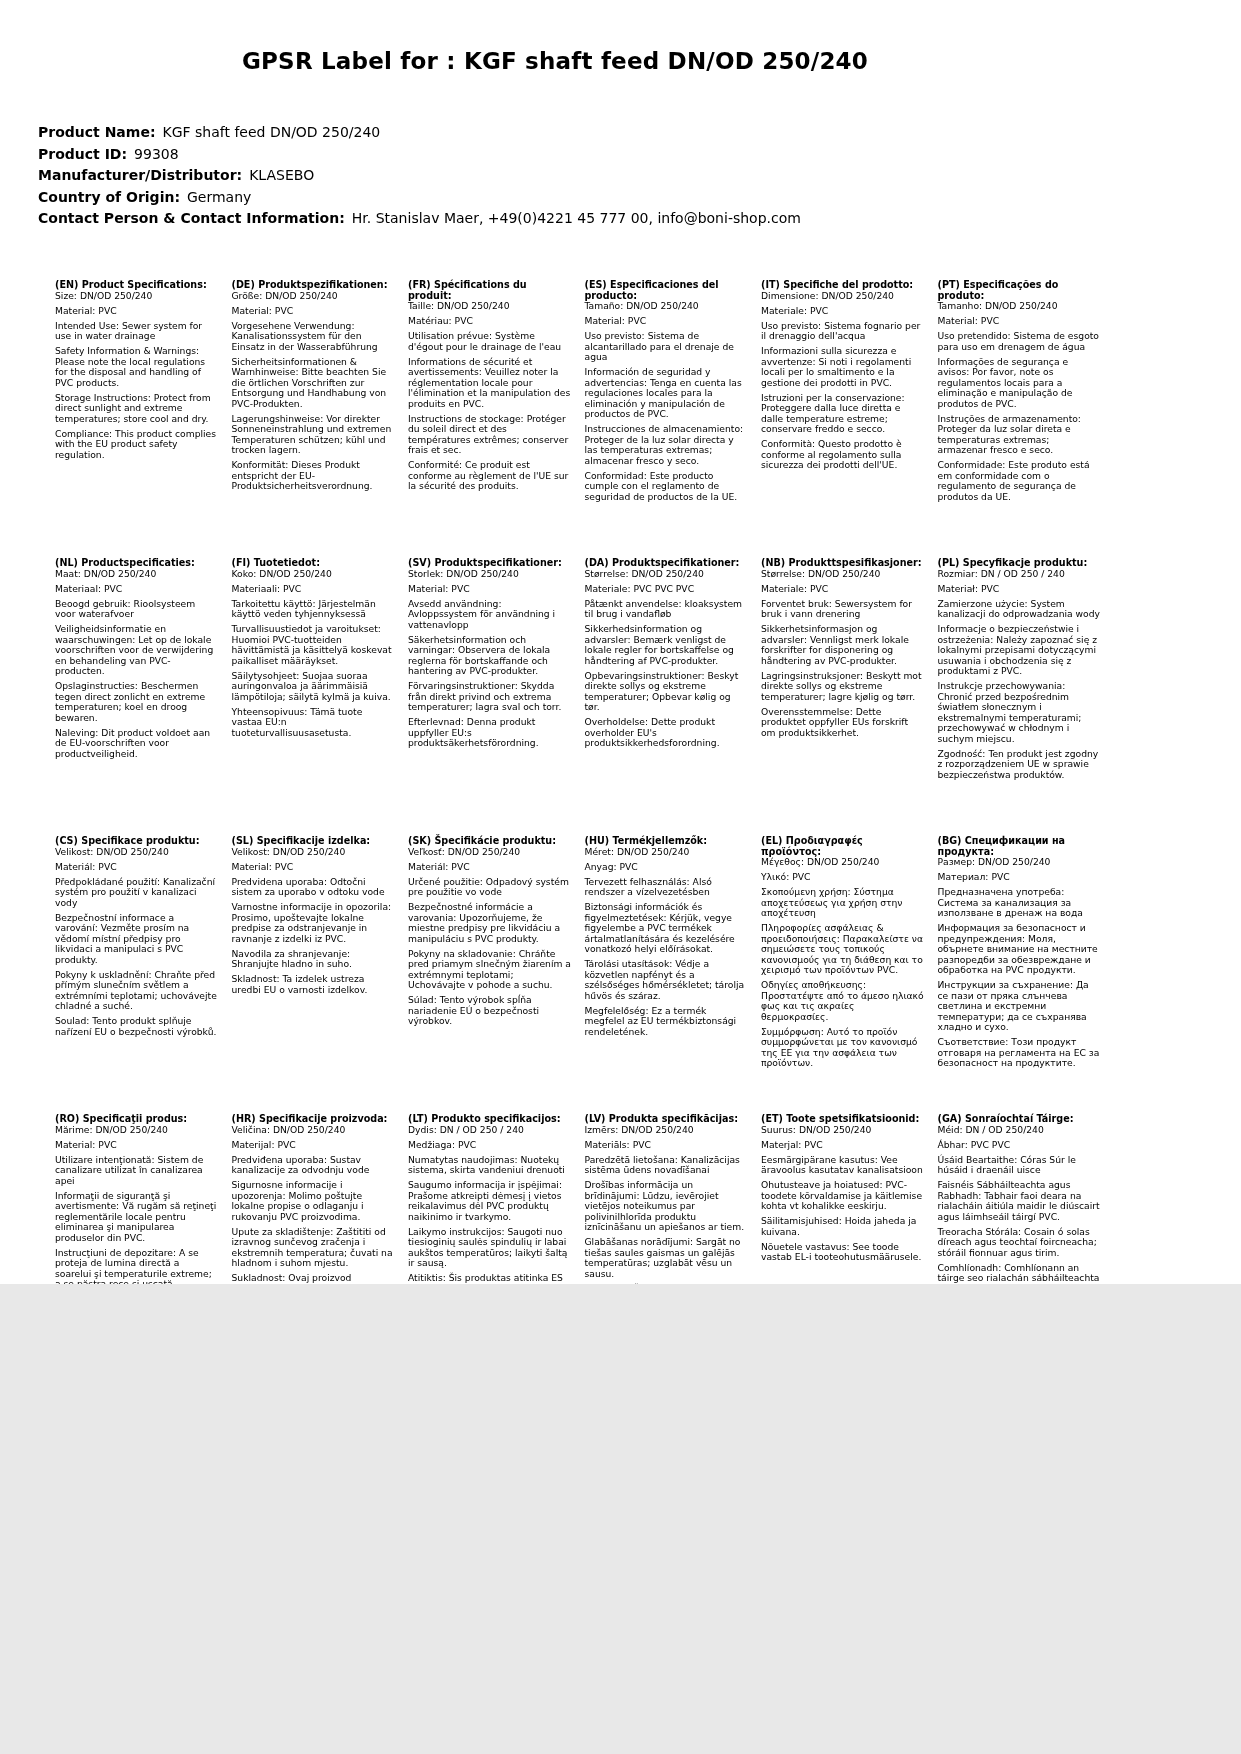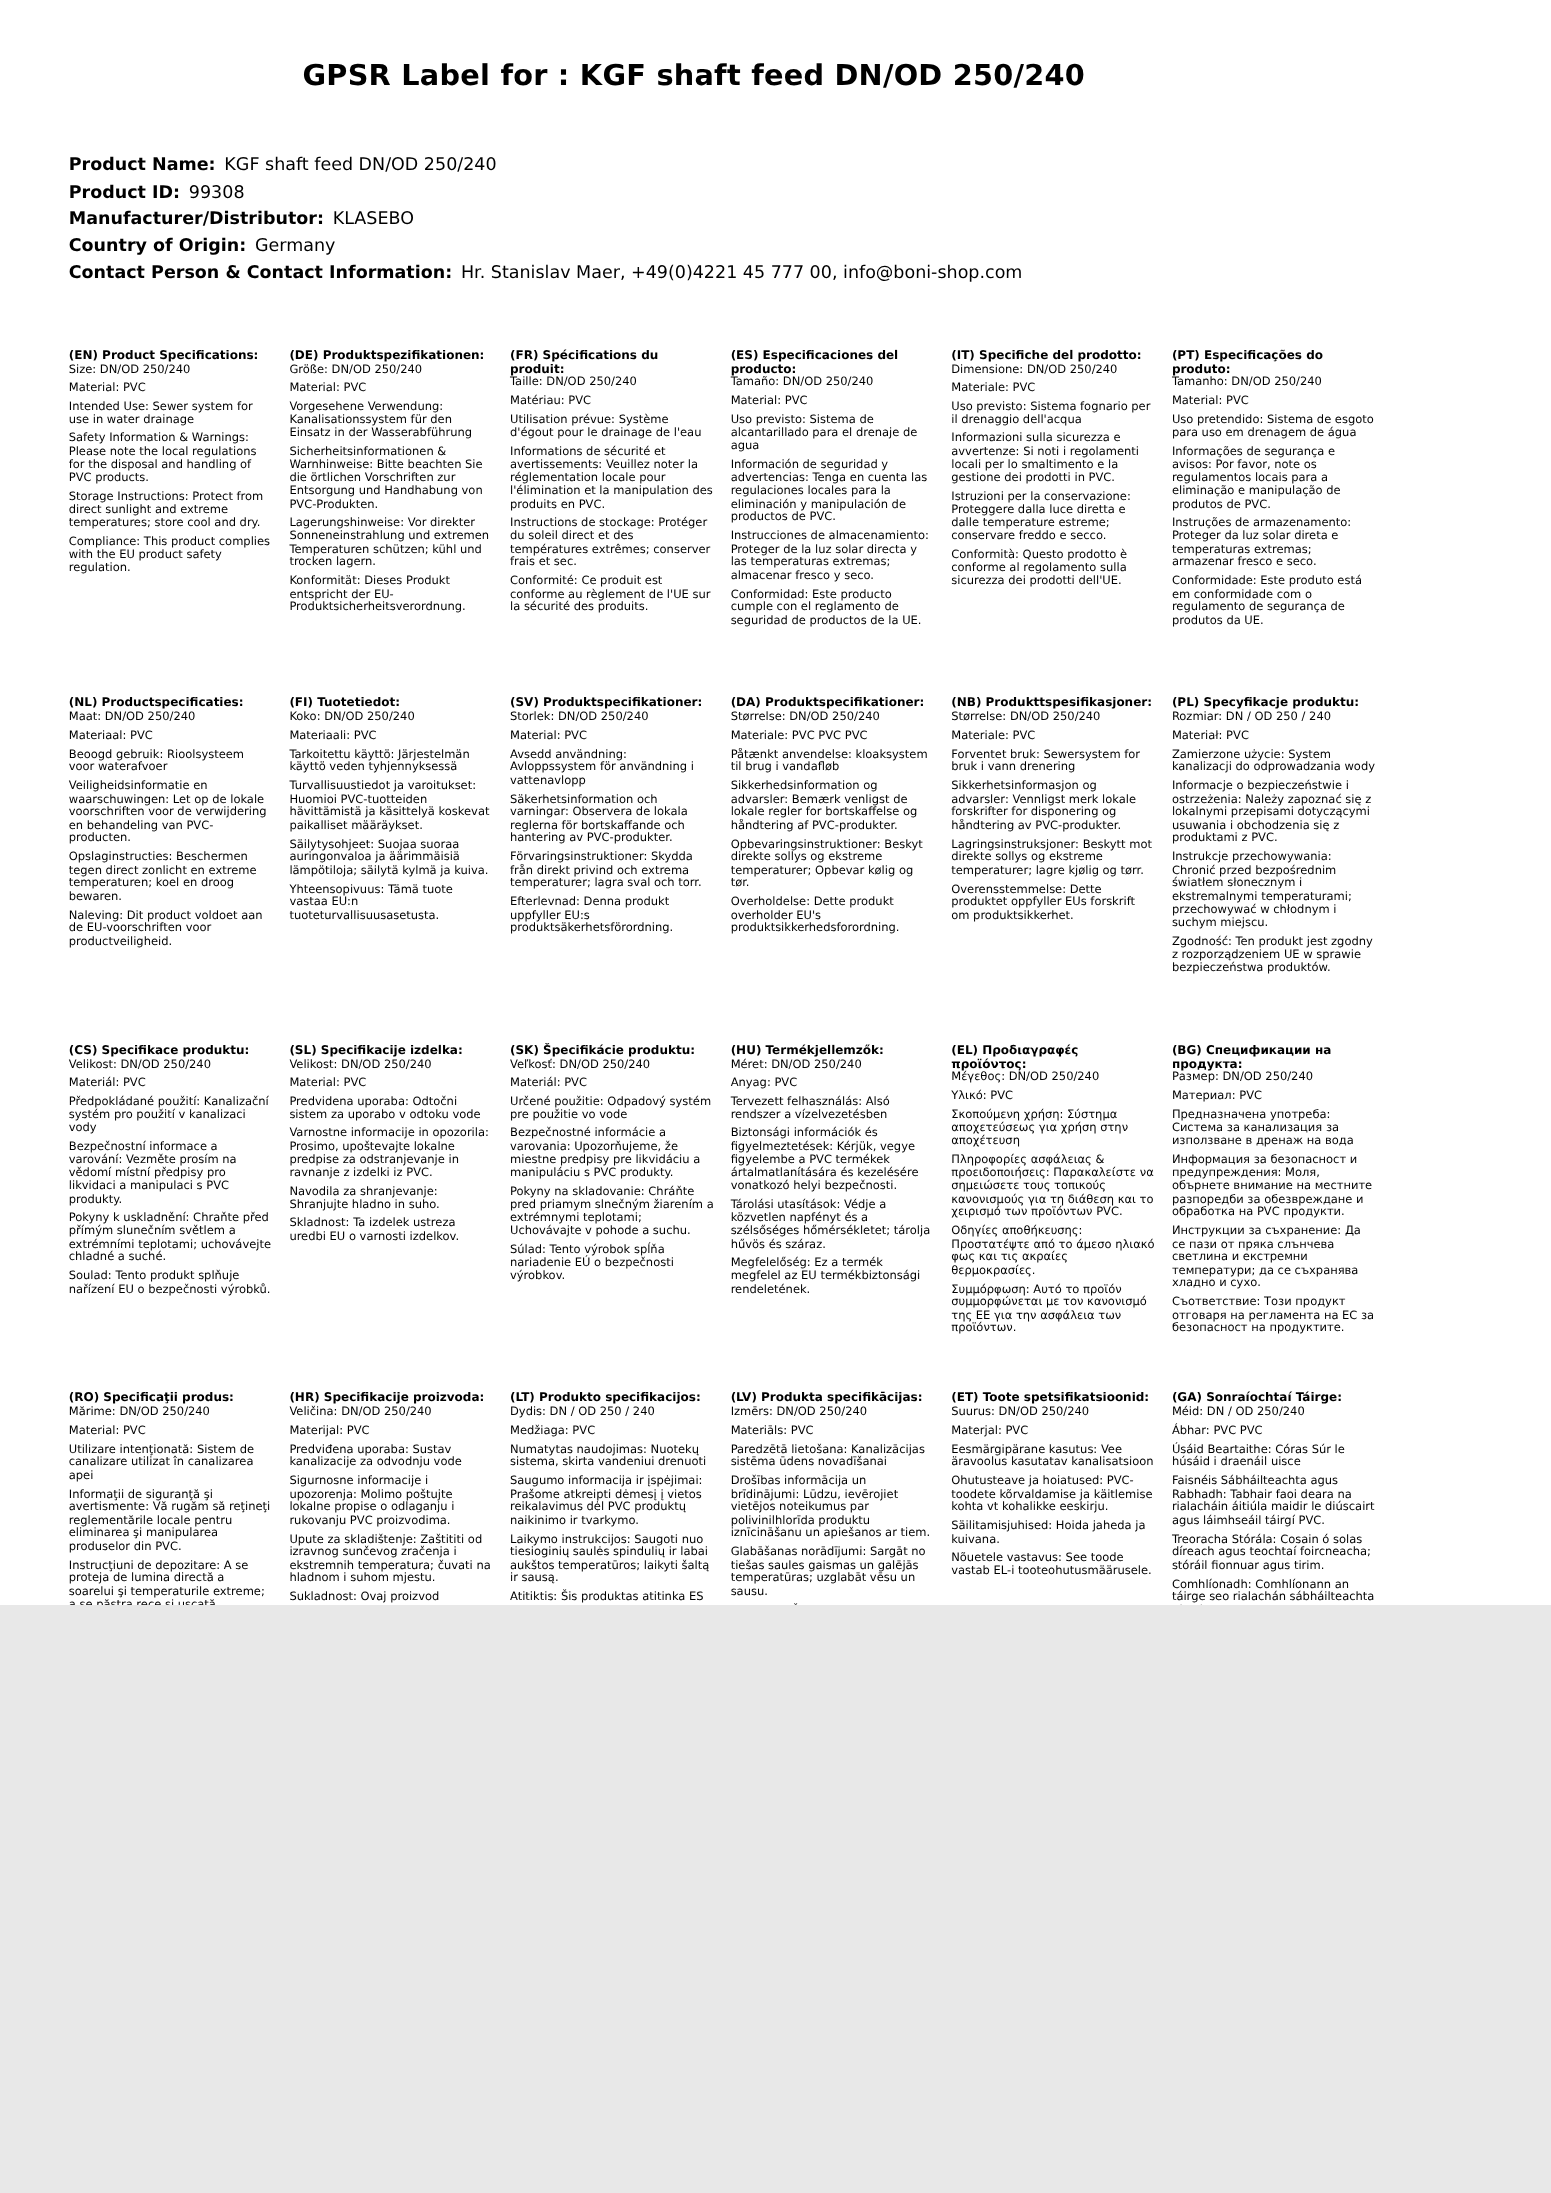--- a/index.html
+++ b/index.html
@@ -7,21 +7,21 @@
     position:relative; width:1241px; height:1284px; margin:0 auto;
     background:#ffffff; color:#000;
     font-family:"DejaVu Sans", "Liberation Sans", sans-serif;
     overflow:hidden;
   }
   .title {
     position:absolute; top:48px; left:55px; width:1000px;
     text-align:center; font-size:23px; font-weight:bold; margin:0;
     letter-spacing:0.2px;
   }
-  .product-info { position:absolute; top:122px; left:55px; font-size:14px; }
+  .product-info { position:absolute; top:122px; left:38px; font-size:14px; }
   .info-row { line-height:21.5px; white-space:nowrap; }
   .info-label { font-weight:bold; margin-right:7px; }
   .spec-grid {
     position:absolute; top:280px; left:55px; width:1046px;
     display:grid; grid-template-columns:repeat(6,1fr); column-gap:13px;
     grid-auto-rows:278px;
   }
   .spec-cell { font-size:9.2px; line-height:10.5px; overflow:visible; }
   .spec-heading { font-weight:bold; font-size:9.6px; }
   .spec-cell p { margin:0 0 4.5px 0; }
@@ -180,21 +180,21 @@
         <p>Určené použitie: Odpadový systém pre použitie vo vode</p>
         <p>Bezpečnostné informácie a varovania: Upozorňujeme, že miestne predpisy pre likvidáciu a manipuláciu s PVC produkty.</p>
         <p>Pokyny na skladovanie: Chráňte pred priamym slnečným žiarením a extrémnymi teplotami; Uchovávajte v pohode a suchu.</p>
         <p>Súlad: Tento výrobok spĺňa nariadenie EÚ o bezpečnosti výrobkov.</p>
       </div>
       <div class="spec-cell">
         <div class="spec-heading">(HU) Termékjellemzők:</div>
         <p>Méret: DN/OD 250/240</p>
         <p>Anyag: PVC</p>
         <p>Tervezett felhasználás: Alsó rendszer a vízelvezetésben</p>
-        <p>Biztonsági információk és figyelmeztetések: Kérjük, vegye figyelembe a PVC termékek ártalmatlanítására és kezelésére vonatkozó helyi bezpečnosti.</p>
+        <p>Biztonsági információk és figyelmeztetések: Kérjük, vegye figyelembe a PVC termékek ártalmatlanítására és kezelésére vonatkozó helyi előírásokat.</p>
         <p>Tárolási utasítások: Védje a közvetlen napfényt és a szélsőséges hőmérsékletet; tárolja hűvös és száraz.</p>
         <p>Megfelelőség: Ez a termék megfelel az EU termékbiztonsági rendeletének.</p>
       </div>
       <div class="spec-cell">
         <div class="spec-heading">(EL) Προδιαγραφές προϊόντος:</div>
         <p>Μέγεθος: DN/OD 250/240</p>
         <p>Υλικό: PVC</p>
         <p>Σκοπούμενη χρήση: Σύστημα αποχετεύσεως για χρήση στην αποχέτευση</p>
         <p>Πληροφορίες ασφάλειας &amp; προειδοποιήσεις: Παρακαλείστε να σημειώσετε τους τοπικούς κανονισμούς για τη διάθεση και το χειρισμό των προϊόντων PVC.</p>
         <p>Οδηγίες αποθήκευσης: Προστατέψτε από το άμεσο ηλιακό φως και τις ακραίες θερμοκρασίες.</p>

